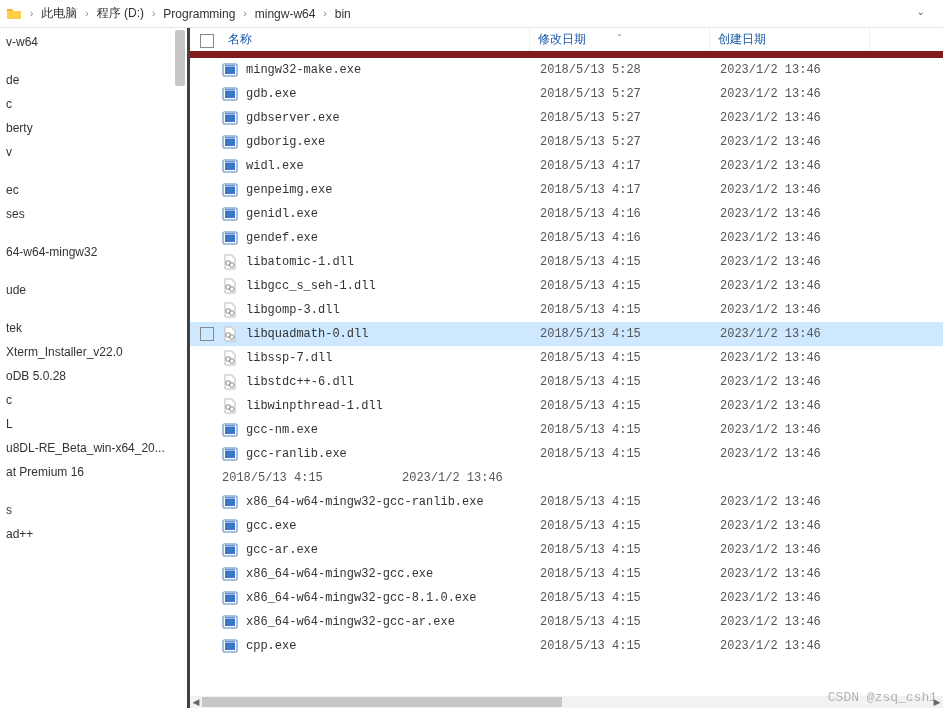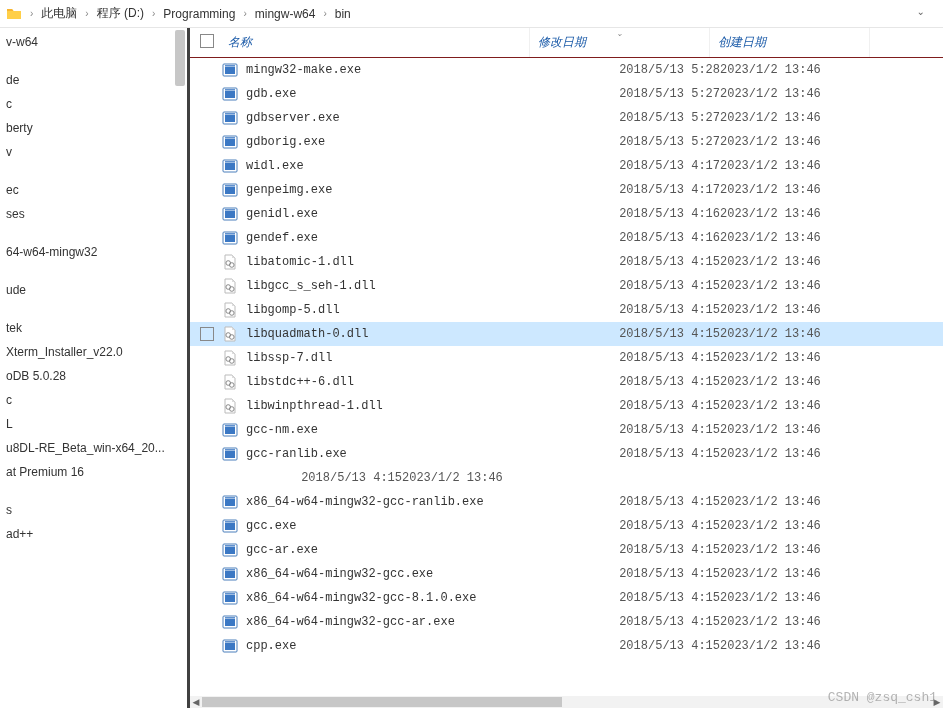--- a/index.html
+++ b/index.html
@@ -51,23 +51,22 @@
     width: 10px; height: 56px;
     background: #c7c7c7;
     border-radius: 2px;
   }
 
   .content { flex: 1; position: relative; overflow: hidden; }
   .cols {
     display: flex;
     height: 30px;
     align-items: center;
-    border-bottom: 1px solid #7f1d1d;
+    border-bottom: 7px solid #7f1d1d;
     position: relative;
-    font-style: italic;
   }
   .col-h {
     color: #1a5aa8;
     padding: 0 8px;
     display: flex; align-items: center;
     height: 100%;
     border-right: 1px solid #f0f0f0;
     position: relative;
   }
   .col-name   { width: 340px; padding-left: 38px; }
@@ -101,21 +100,21 @@
     margin-right: 8px;
     visibility: hidden;
   }
   .row.selected .row-chk, .row:hover .row-chk { visibility: visible; }
   .cell-name {
     width: 318px;
     display:flex; align-items:center;
     white-space: nowrap;
   }
   .fic { width:16px; height:16px; margin-right: 8px; display:inline-flex; align-items:center; justify-content:center; }
-  .cell-mod   { width: 180px; color:#555;text-align:right; }
+  .cell-mod   { width: 180px; color:#555; }
   .cell-create{ width: 160px; color:#555; }
 
   .hscroll {
     position: absolute;
     left: 0; right: 0; bottom: 0;
     height: 12px;
     background: #f2f2f2;
     display: flex; align-items: center;
   }
   .hscroll-arrow {
@@ -354,21 +353,21 @@
           <div class="row-chk"></div>
           <div class="cell-name">
             <span class="fic">
               <svg width="16" height="16" viewBox="0 0 16 16">
                 <path fill="#fff" stroke="#bbb" d="M3 1h7l3 3v11H3z"></path>
                 <path fill="#ddd" d="M10 1v3h3"></path>
                 <circle cx="6.2" cy="9" r="2.3" fill="none" stroke="#888" stroke-width="1"></circle>
                 <circle cx="9.8" cy="11" r="2.3" fill="none" stroke="#888" stroke-width="1"></circle>
               </svg>
             </span>
-            <span>libgomp-5.dll</span>
+            <span>libgomp-3.dll</span>
           </div>
           <div class="cell-mod">2018/5/13 4:15</div>
           <div class="cell-create">2023/1/2 13:46</div>
         </div>
         <div class="row selected">
           <div class="row-chk"></div>
           <div class="cell-name">
             <span class="fic">
               <svg width="16" height="16" viewBox="0 0 16 16">
                 <path fill="#fff" stroke="#bbb" d="M3 1h7l3 3v11H3z"></path>

